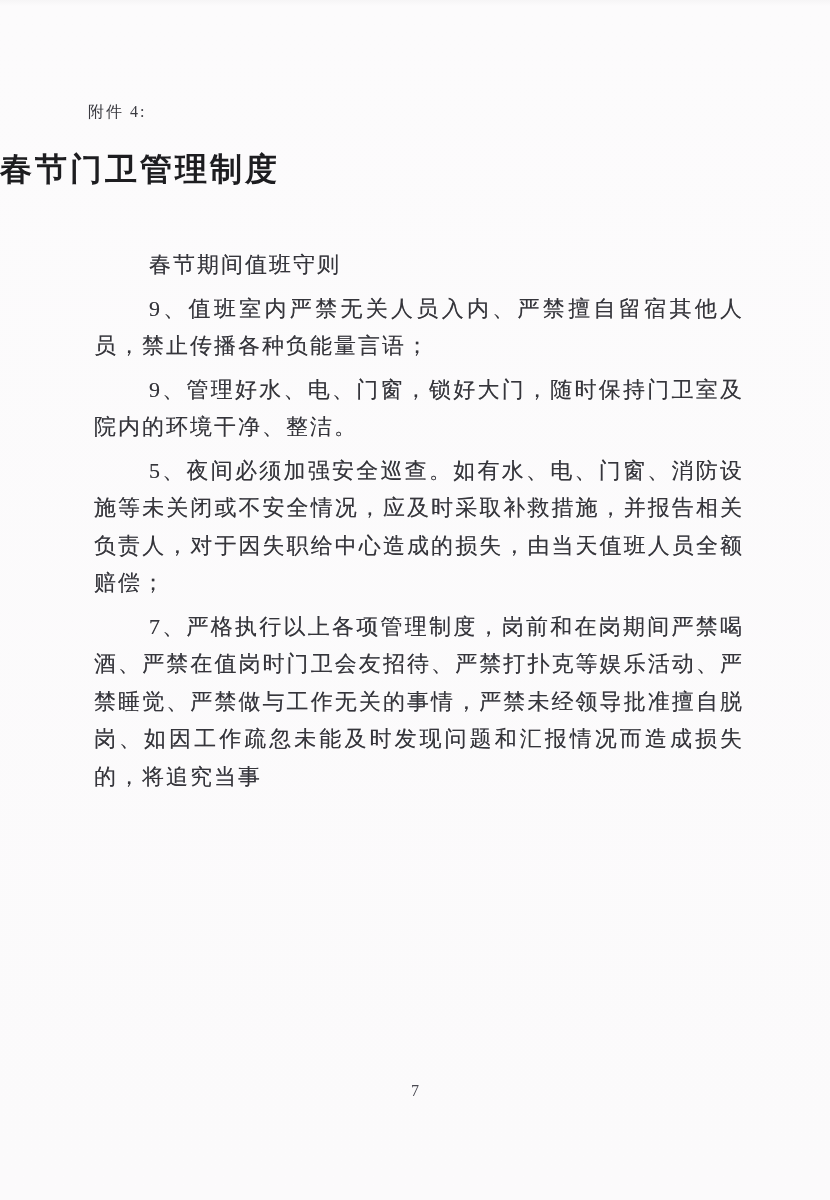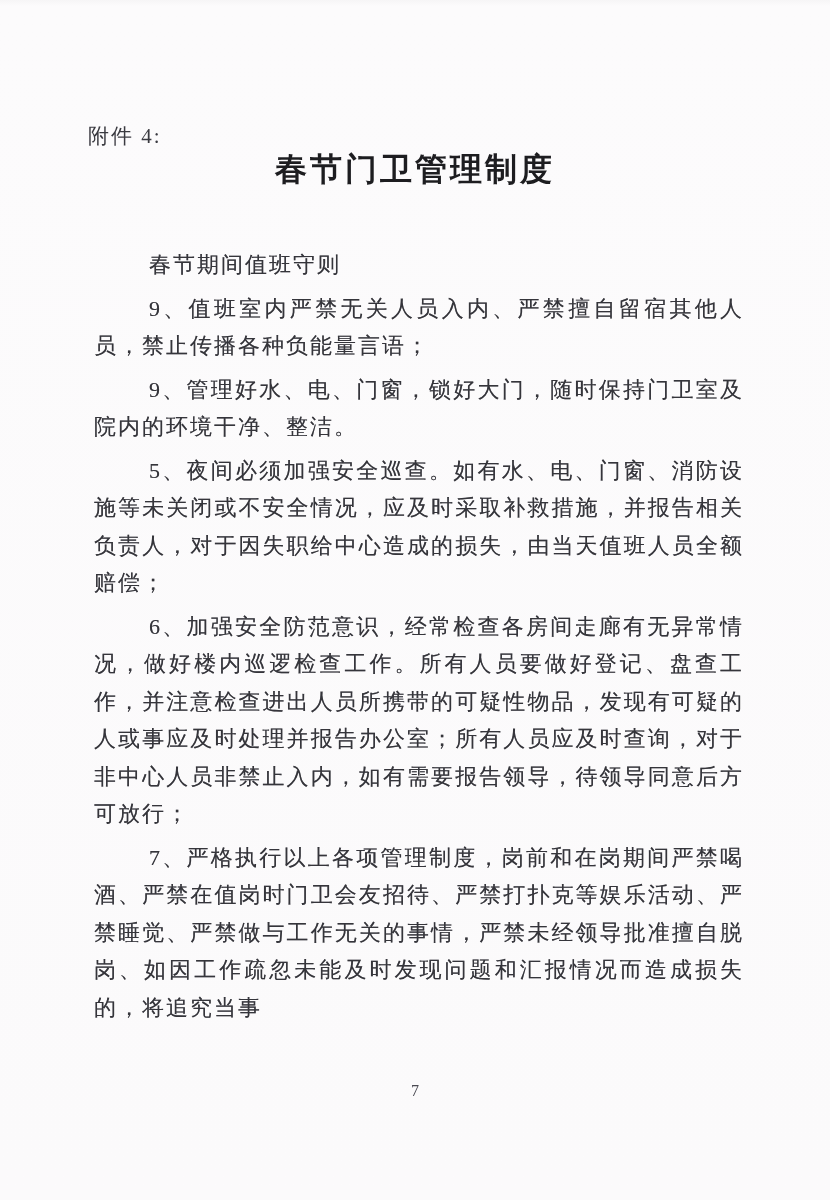--- a/index.html
+++ b/index.html
@@ -17,32 +17,30 @@
   }
   .scan-page {
     position: absolute;
     inset: 0;
     background: linear-gradient(180deg, #f6f5f6 0px, #fcfbfc 6px, #fbfafb 100%);
   }
   .attachment-label {
     position: absolute;
     left: 88px;
     top: 102px;
-    font-size: 21px;
+    font-size: 16px;
     letter-spacing: 2px;
     color: #3a3a40;
-    margin-top: 20px;
   }
   .doc-title {
     position: absolute;
     left: 0;
     right: 0;
     top: 148px;
     margin: 0;
-    text-align: center;
     font-family: "Liberation Sans", "DejaVu Sans", sans-serif;
     font-weight: 700;
     font-size: 32px;
     letter-spacing: 3px;
     color: #1d1d20;
   }
   .body-text {
     position: absolute;
     left: 88px;
     top: 240px;
@@ -76,19 +74,18 @@
 
   <div class="attachment-label">附件 4:</div>
 
   <h1 class="doc-title">春节门卫管理制度</h1>
 
   <div class="body-text">
     <p>春节期间值班守则</p>
     <p>9、值班室内严禁无关人员入内、严禁擅自留宿其他人员，禁止传播各种负能量言语；</p>
     <p>9、管理好水、电、门窗，锁好大门，随时保持门卫室及院内的环境干净、整洁。</p>
     <p>5、夜间必须加强安全巡查。如有水、电、门窗、消防设施等未关闭或不安全情况，应及时采取补救措施，并报告相关负责人，对于因失职给中心造成的损失，由当天值班人员全额赔偿；</p>
-    <p>6、加强安全防范意识，经常检查各房间走廊有无异常情况，做好楼内巡逻检查工作。所有人员要做好登记、盘查工作，并注意检查进出人员所携带的可疑性物品，发现有可疑的人或事应及时处理并报告办公室；所有人员应及时查询，对于非中心人员非禁止入内，如有需要报告领导，待领导同意后方可放行；</p>
     <p>7、严格执行以上各项管理制度，岗前和在岗期间严禁喝酒、严禁在值岗时门卫会友招待、严禁打扑克等娱乐活动、严禁睡觉、严禁做与工作无关的事情，严禁未经领导批准擅自脱岗、如因工作疏忽未能及时发现问题和汇报情况而造成损失的，将追究当事</p>
   </div>
 
   <div class="page-number">7</div>
 
 </div>
 
 </body></html>

